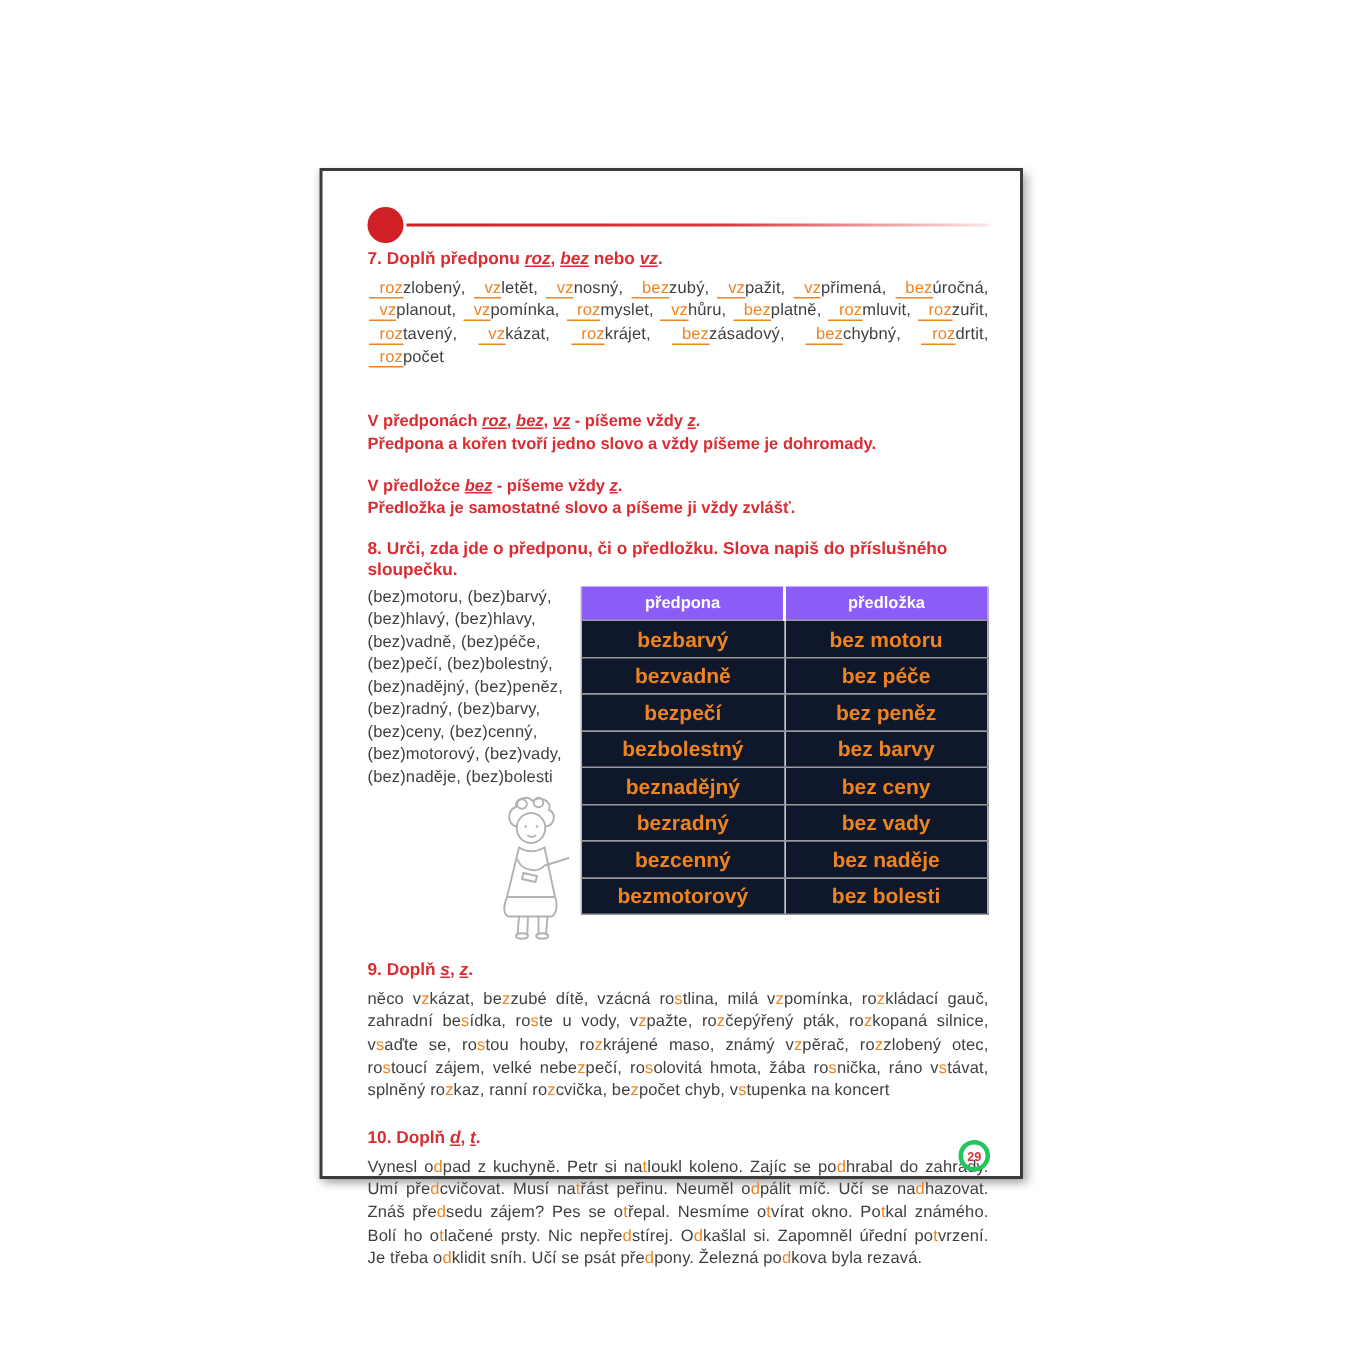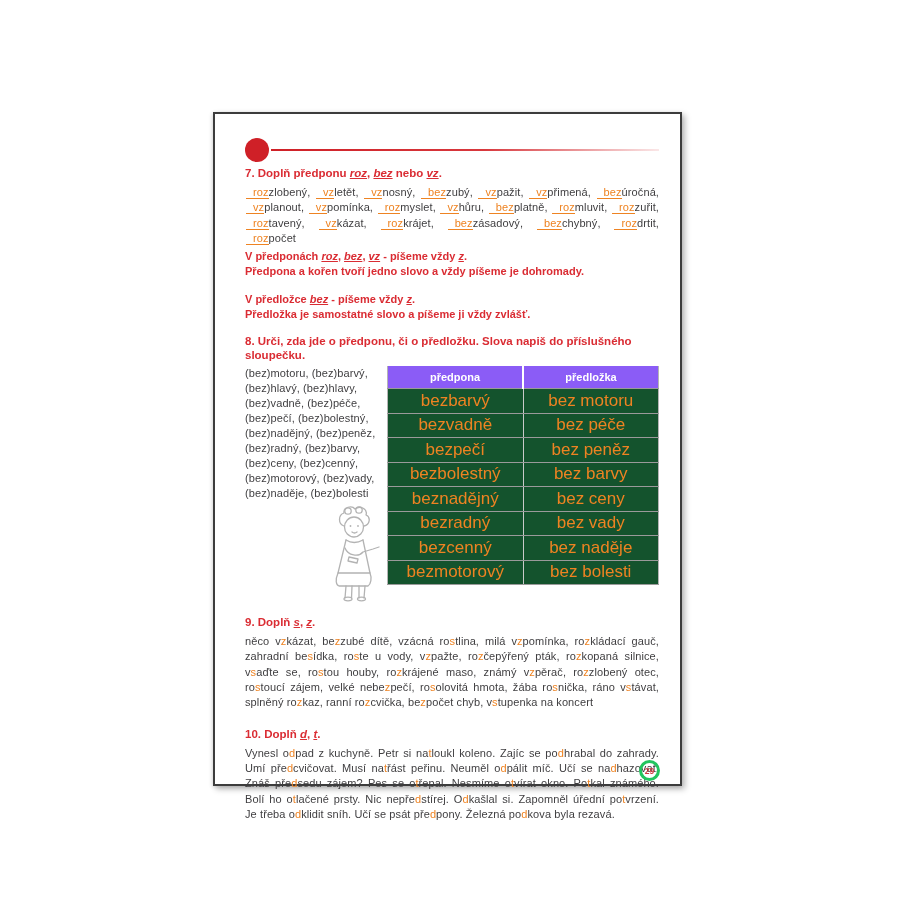--- a/index.html
+++ b/index.html
@@ -16,34 +16,34 @@
   .red-line{height:2px;flex:1 1 auto;margin-left:2px;
     background:linear-gradient(to right,#cf2027 0%,#d8383d 55%,rgba(216,56,61,0.12) 100%);}
   
   .h-ex{color:#da2c33;font-weight:bold;font-size:11.5px;line-height:14px;margin-top:4px;}
   .h-ex .sg-u{font-style:italic;text-decoration:underline;}
   .body-block{margin-top:5px;}
   .line{font-size:11px;line-height:15.3px;color:#3f3e40;letter-spacing:0.1px;}
   .line.j{text-align:justify;text-align-last:justify;}
   .sg-o{color:#ee8322;}
   .sg-p{color:#ee8322;border-bottom:1.4px solid #ee8322;padding-left:7px;margin-left:1px;}
-  .rules{margin-top:3px;color:#da2c33;font-weight:bold;font-size:11px;line-height:15px;}
+  .rules{margin-top:28px;color:#da2c33;font-weight:bold;font-size:11px;line-height:15px;}
   .rules .sg-u{font-style:italic;text-decoration:underline;}
   
   .ex8-row{display:flex;margin-top:4px;}
   .ex8-left{width:142px;flex:0 0 auto;}
   .wordlist .line{line-height:15px;}
   .boy{margin-left:70px;margin-top:2px;display:block;}
   
   .tbl{width:272px;border-collapse:collapse;table-layout:fixed;flex:0 0 auto;align-self:flex-start;}
   .tbl th{background:#8b5cf6;color:#ffffff;font-weight:bold;font-size:11px;height:20px;
     border-left:2px solid #ffffff;border-bottom:1px solid #9a9a9a;}
   .tbl th:first-child{border-left:none;}
-  .tbl td{height:21.5px;text-align:center;color:#ee8322;font-weight:normal;font-size:17px;
-    border-bottom:1px solid #9a9a9a;border-left:1px solid #c9c9c9;background:#14532d;}
+  .tbl td{height:21.5px;text-align:center;color:#ee8322;font-weight:bold;font-size:14px;
+    border-bottom:1px solid #9a9a9a;border-left:1px solid #c9c9c9;background:#0f172a;}
   .tbl td:first-child{border-left:none;}
   .tbl{border:1px solid #b5b5b5;border-top:none;}
   
   .pagenum{position:absolute;right:20px;bottom:3px;width:15px;height:15px;border:3px solid #22c55e;
     border-radius:50%;color:#d0393f;font-size:8.5px;font-weight:bold;display:flex;
     align-items:center;justify-content:center;}
 </style>
 </head>
 <body>
 

